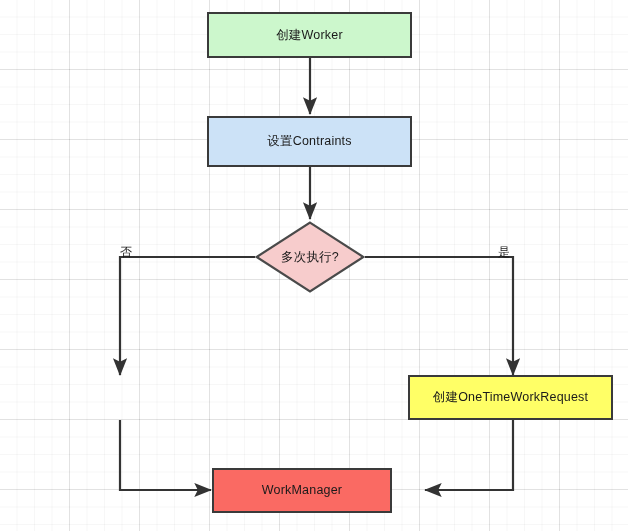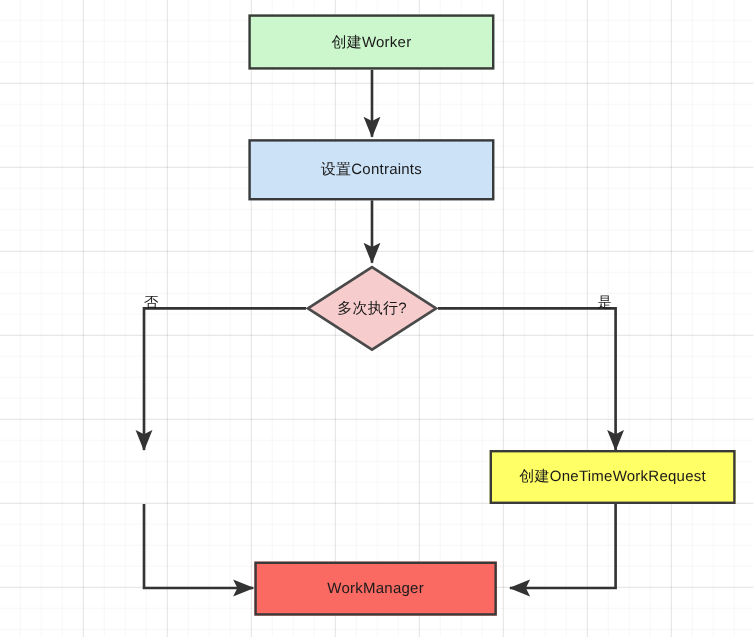--- a/index.html
+++ b/index.html
@@ -122,17 +122,17 @@
 
   <div class="edge-label" style="left:120px; top:246px;">否</div>
 
   <div class="edge-label" style="left:498px; top:246px;">是</div>
 
 
   <div class="node node-rect node-yellow" style="left:408px; top:375px; width:205px; height:45px;">
     <span>创建OneTimeWorkRequest</span>
   </div>
 
-  <div class="node node-rect node-red" style="left:212px; top:468px; width:202px; height:45px;">
+  <div class="node node-rect node-red" style="left:212px; top:468px; width:180px; height:45px;">
     <span>WorkManager</span>
   </div>
 
 </div>
 
 </body></html>

